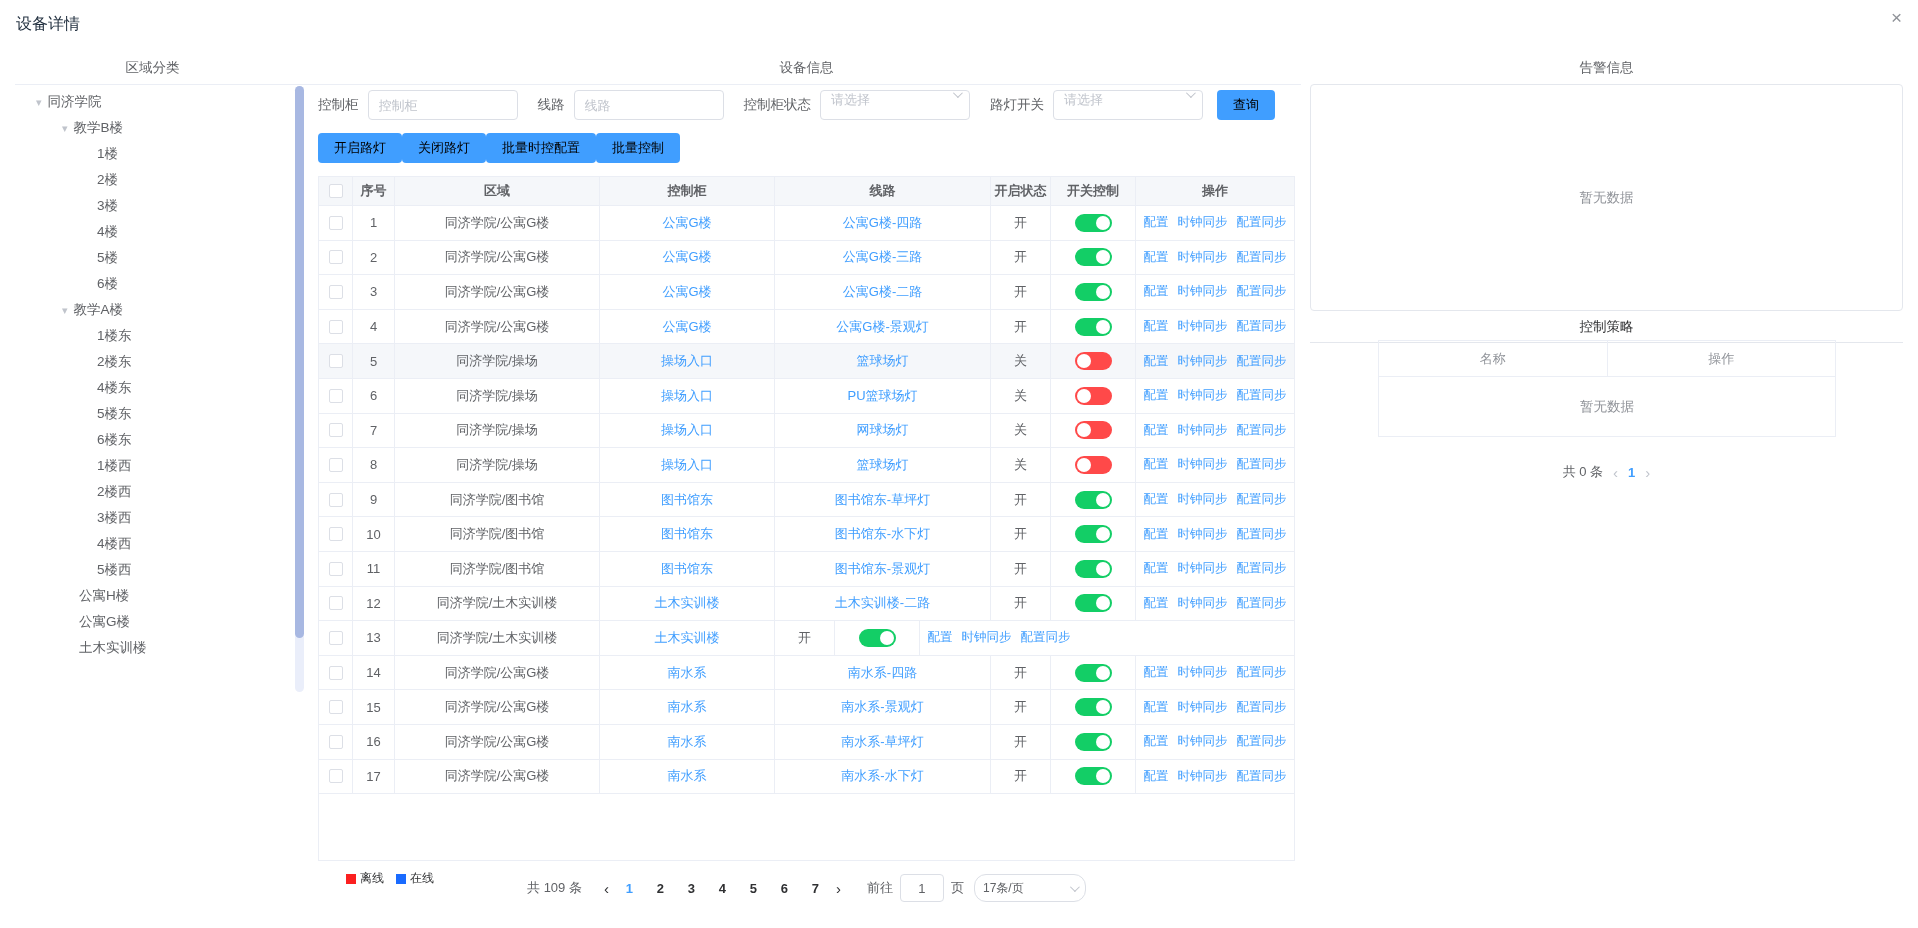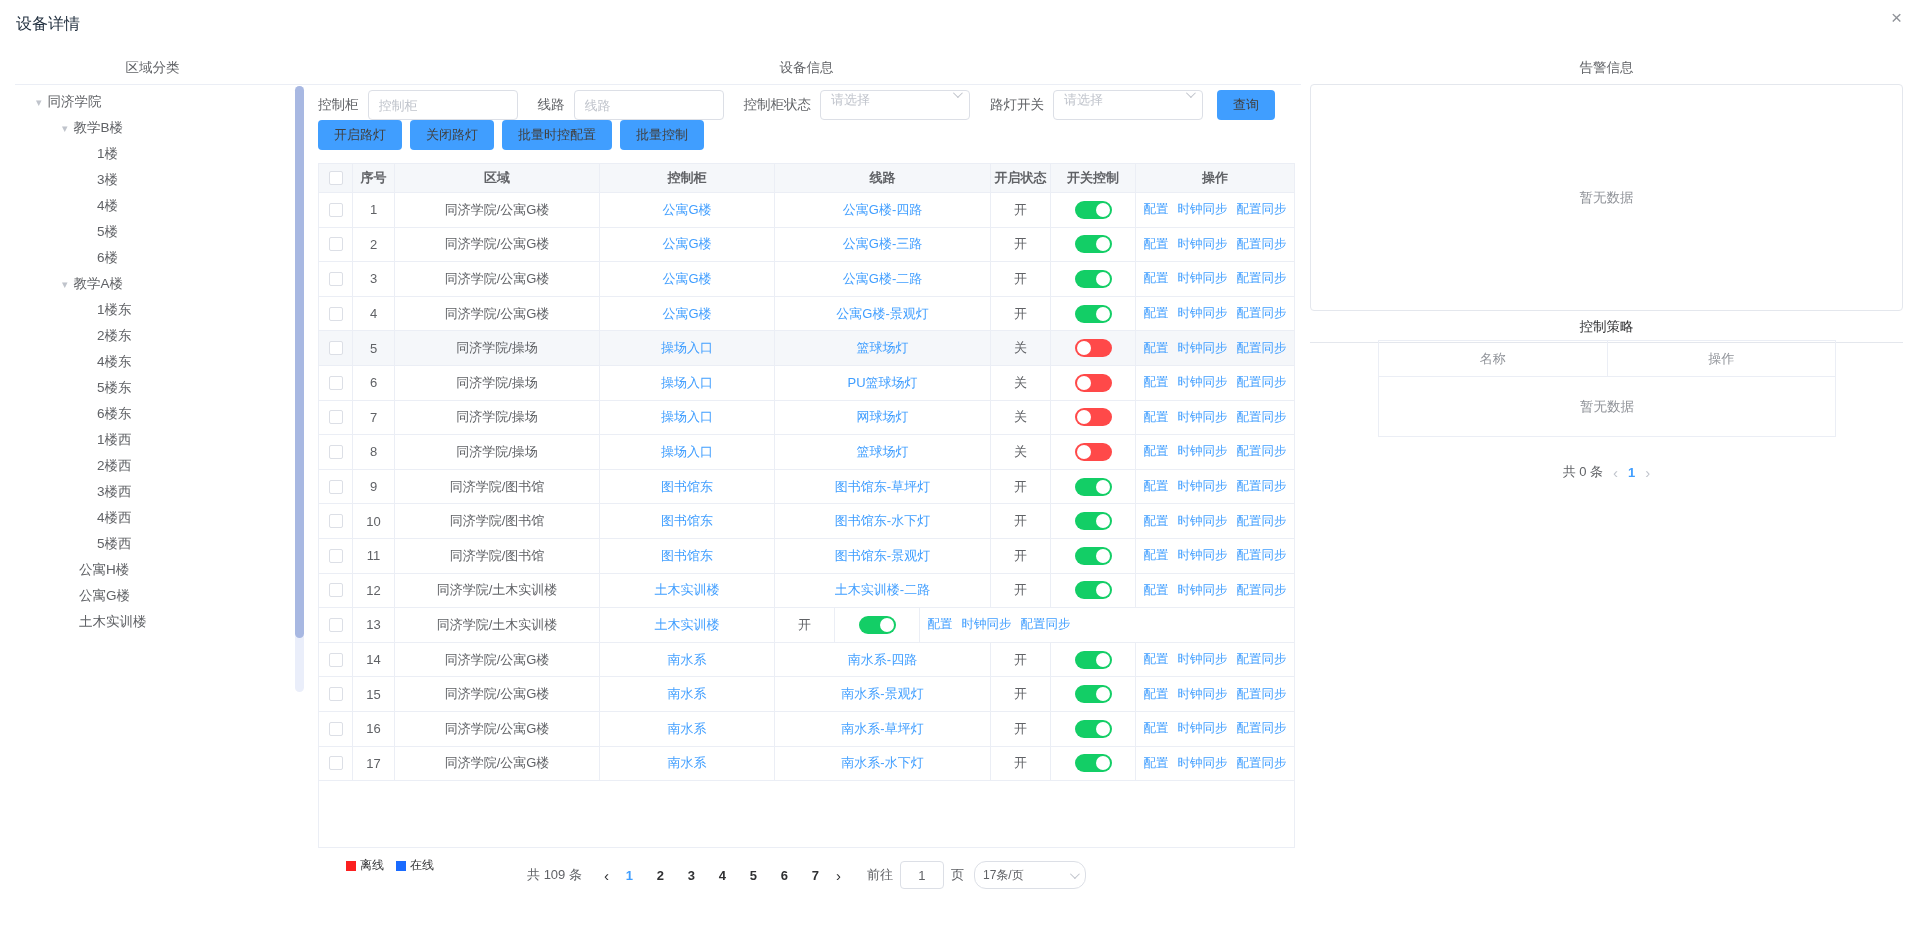--- a/index.html
+++ b/index.html
@@ -32,23 +32,23 @@
   
   .device { position:absolute; left:318px; top:84px; width:977px; }
   .filters { display:flex; align-items:center; margin-top:6px; }
   .f-label { font-size:13.5px; color:#606266; margin-right:9px; white-space:nowrap; }
   .f-input { width:150px; height:30px; border:1px solid #dcdfe6; border-radius:4px; font-size:13px; color:#606266; padding:0 10px; outline:none; font-family:"Liberation Sans",sans-serif; }
   .f-input::placeholder { color:#c0c4cc; }
   .f-gap { width:20px; }
   .f-select { width:150px; height:30px; border:1px solid #dcdfe6; border-radius:4px; display:flex; align-items:flex-start; justify-content:space-between; padding:0 9px 0 10px; cursor:pointer; }
   .f-select .ph { font-size:13px; color:#c0c4cc; }
   .chev { width:7px; height:7px; border-right:1.4px solid #c0c4cc; border-bottom:1.4px solid #c0c4cc; transform:rotate(45deg) translateY(-2px); }
-  .btn-primary { height:30px; background:#409eff; color:#404040; border:none; border-radius:4px; font-size:13px; padding:0 16px; cursor:pointer; font-family:"Liberation Sans",sans-serif; }
+  .btn-primary { height:30px; background:#409eff; color:#000000; border:none; border-radius:4px; font-size:13px; padding:0 16px; cursor:pointer; font-family:"Liberation Sans",sans-serif; }
   .search-btn { margin-left:14px; }
-  .actions { display:flex; gap:8px; }
+  .actions { display:flex; gap:0; margin-top:13px; }
 
   
   .dev-table { margin-top:13px; border:1px solid #ebeef5; width:977px; }
   .trow, .thead { display:flex; align-items:stretch; border-bottom:1px solid #ebeef5; }
   .thead { background:#f5f7fa; height:29px; font-weight:600; color:#606266; font-size:13px; }
   .trow { height:34.6px; font-size:13px; color:#606266; background:#fff; }
   .trow.hl { background:#f5f7fa; }
   .cell { display:flex; align-items:center; justify-content:center; border-right:1px solid #ebeef5; overflow:hidden; white-space:nowrap; }
   .cell:last-child { border-right:none; }
   .c0 { width:34px; } .c1 { width:42px; } .c2 { width:205px; } .c3 { width:175px; }
@@ -110,20 +110,23 @@
       <div class="tree-item lvl1">
         <span class="caret">▾</span>
         <span>同济学院</span>
       </div>
       <div class="tree-item lvl2">
         <span class="caret">▾</span>
         <span>教学B楼</span>
       </div>
       <div class="tree-item lvl3 no-caret">
         <span>1楼</span>
+      </div>
+      <div class="tree-item lvl3 no-caret">
+        <span>2楼</span>
       </div>
       <div class="tree-item lvl3 no-caret">
         <span>3楼</span>
       </div>
       <div class="tree-item lvl3 no-caret">
         <span>4楼</span>
       </div>
       <div class="tree-item lvl3 no-caret">
         <span>5楼</span>
       </div>

